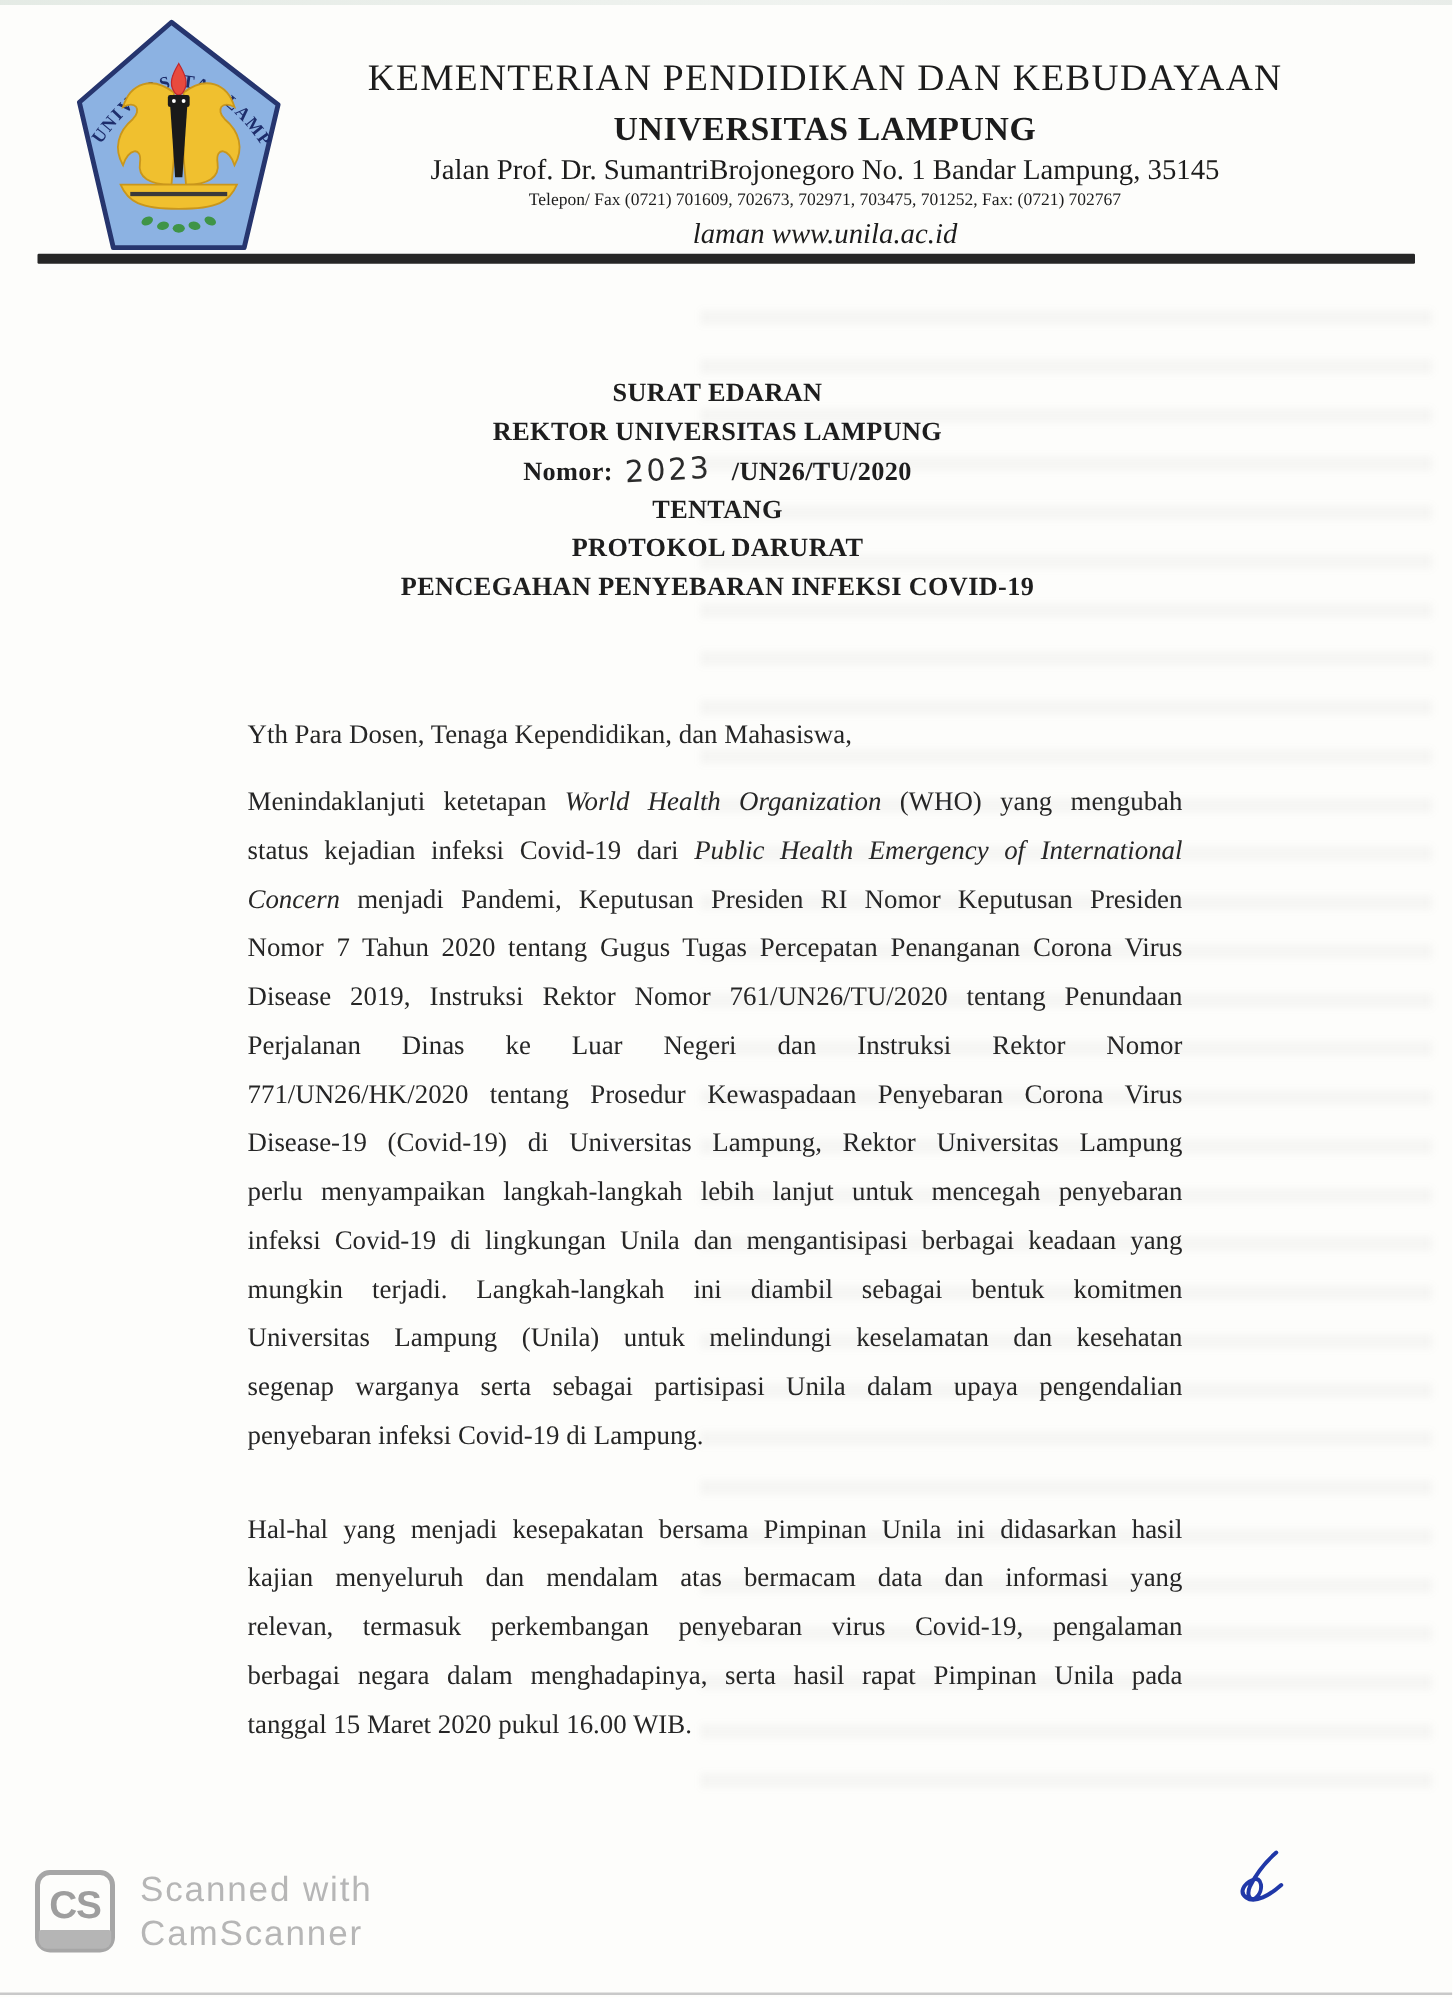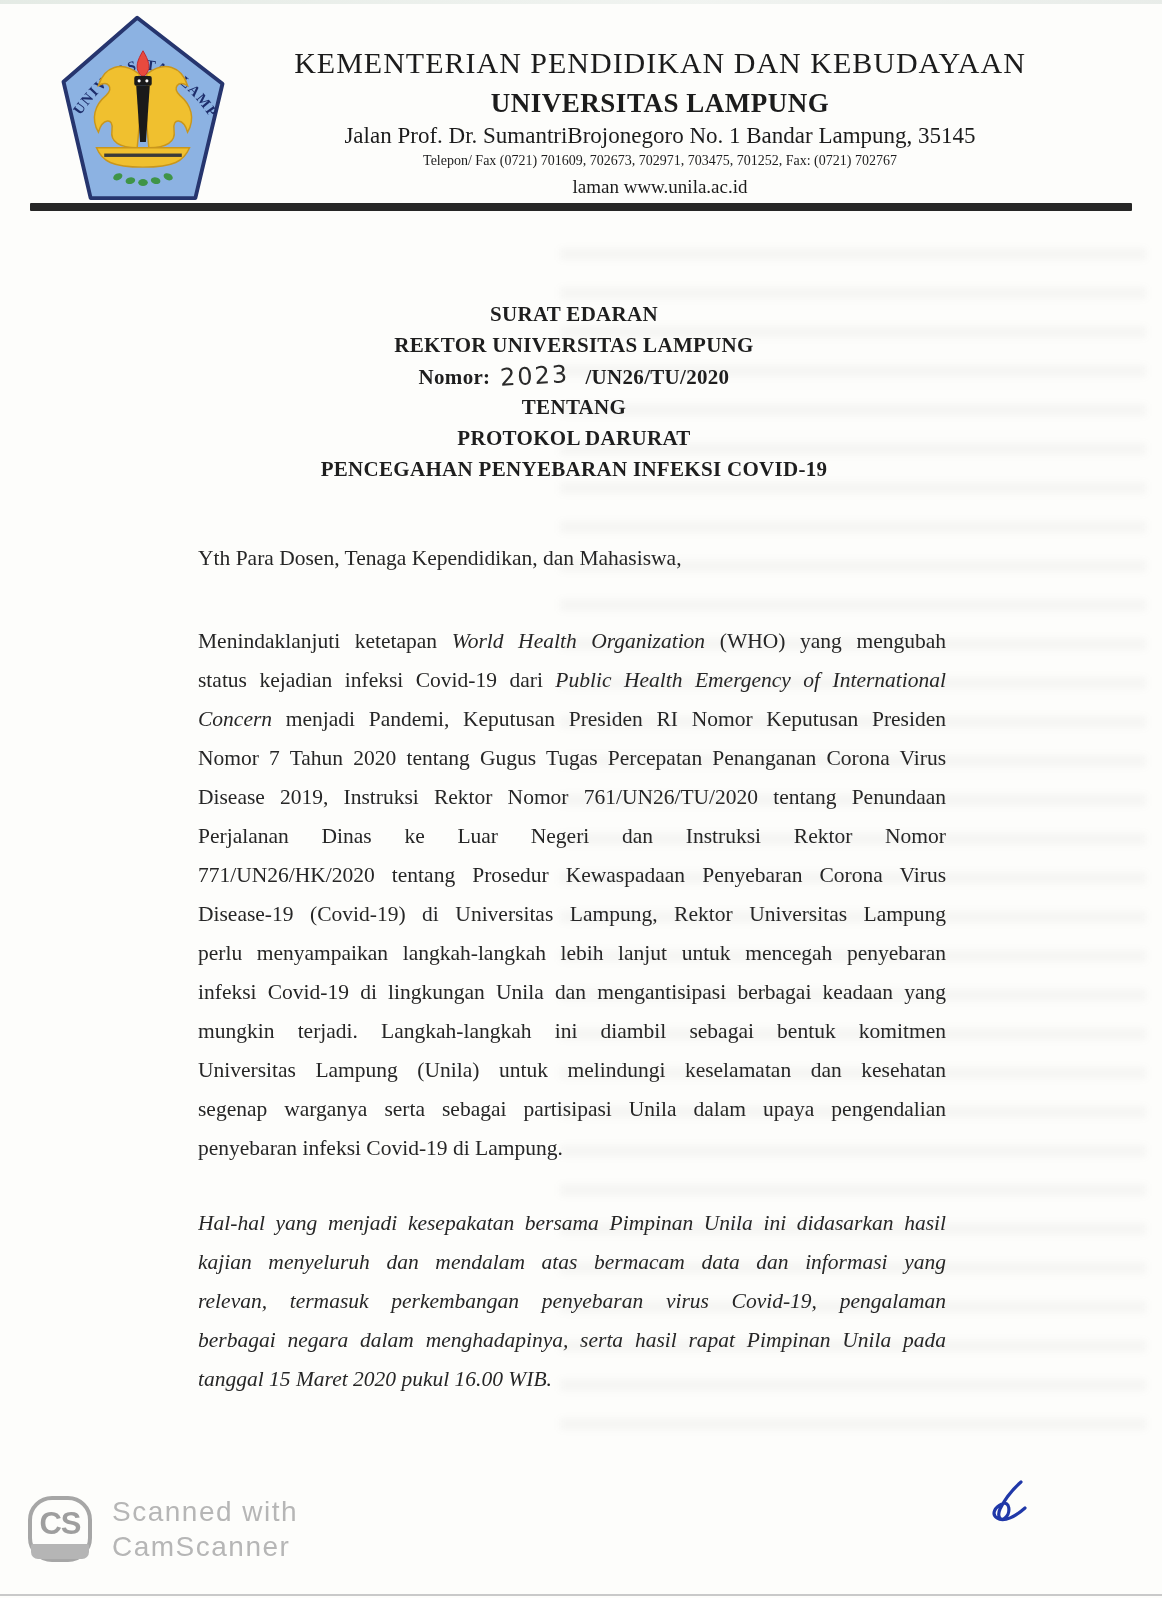--- a/index.html
+++ b/index.html
@@ -28,53 +28,53 @@
   }
   
   .logo { position:absolute; left:55px; top:12px; width:176px; height:190px; }
   .header-text {
     position:absolute; left:235px; top:46px; width:850px; text-align:center; color:#1c1c1c;
   }
   .ministry { font-size:30px; letter-spacing:1px; line-height:34px; }
   .university { font-size:27px; font-weight:bold; letter-spacing:.5px; margin-top:8px; line-height:30px; }
   .addr { font-size:23px; margin-top:6px; line-height:24px; }
   .phone { font-size:14px; line-height:26px; }
-  .web  { font-size:19px; line-height:26px; }
+  .web  { font-size:23px; line-height:26px;font-style:italic; }
   .rule {
     position:absolute; left:30px; top:203px; width:1102px; height:8px;
     background:#262626; border-radius:1px;
   }
   
   .title-block {
     position:absolute; left:200px; top:299px; width:748px; text-align:center;
     font-weight:bold; font-size:21px; color:#1e1e1e; letter-spacing:.3px;
   }
   .title-block .tline { height:31px; line-height:31px; }
   .hand {
     display:inline-block; font-family:"DejaVu Sans", sans-serif; font-weight:400;
     font-size:24px; color:#2b2b2b; transform:rotate(-3deg);
     margin:0 16px 0 10px; letter-spacing:2px;
   }
   
   .salutation {
-    position:absolute; left:198px; top:543px; width:760px;
+    position:absolute; left:198px; top:572px; width:760px;
     font-size:21.5px; line-height:30px;
   }
   .body-text { position:absolute; left:198px; top:622px; width:748px; font-size:21.5px; }
-  .para + .para { margin-top:36px;font-style:italic; }
+  .para + .para { margin-top:36px; }
   .line { height:39px; line-height:39px; overflow:hidden; }
   .line.just { text-align:justify; text-align-last:justify; }
   .line em { font-style:italic; }
   
   .paraf { position:absolute; left:985px; top:1478px; width:46px; height:52px; }
   
   .cs-badge { position:absolute; left:28px; top:1494px; display:flex; align-items:center; }
   .cs-icon {
     position:relative; width:64px; height:66px; background:#fdfdfb;
-    border:4px solid #a6a6a6; border-radius:24px;
+    border:4px solid #a6a6a6; border-radius:12px;
     font-family:"Liberation Sans", sans-serif; font-weight:bold; font-size:31px; color:#9e9e9e;
     display:flex; align-items:flex-start; justify-content:center; padding-top:6px;
     letter-spacing:-1px;
   }
   .cs-bar {
     position:absolute; left:-1px; right:-1px; bottom:-1px; height:15px;
     background:#b5b5b5; border-radius:2px 2px 7px 7px;
   }
   .cs-text {
     margin-left:20px; font-family:"Liberation Sans", sans-serif;

